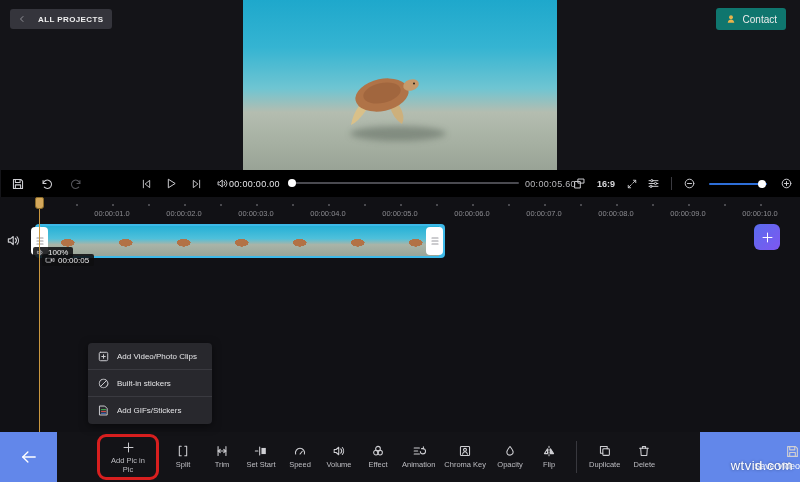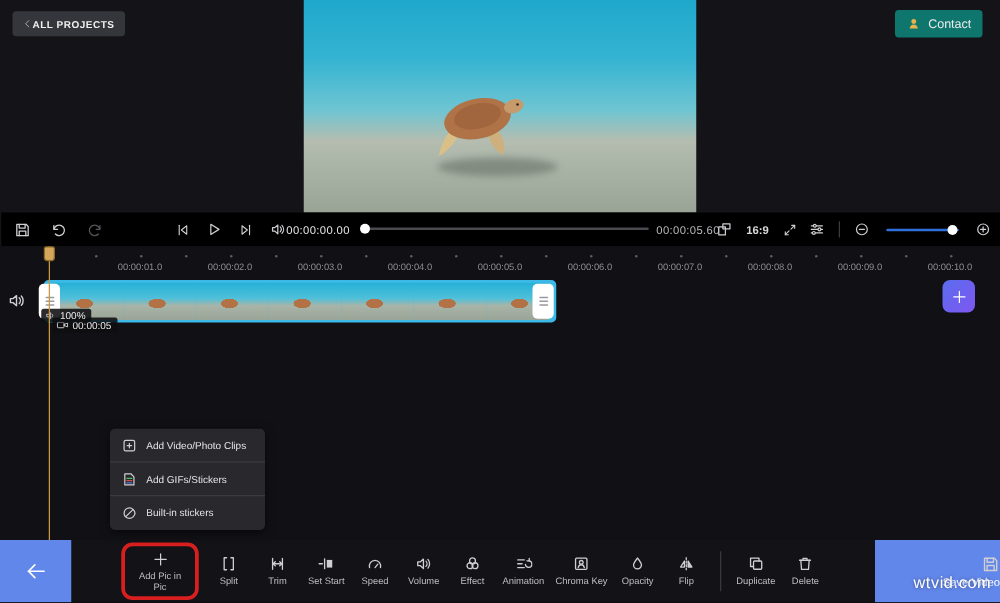--- a/index.html
+++ b/index.html
@@ -3,21 +3,21 @@
 <meta charset="utf-8">
 <style>
   * { margin:0; padding:0; box-sizing:border-box; }
   body { background:#000; font-family:"Liberation Sans", sans-serif; }
   .stage { position:relative; width:800px; height:482px; background:#141418; overflow:hidden;
            font-family:"Liberation Sans", sans-serif; }
 
   
   .top-area { position:absolute; left:0; top:0; width:800px; height:170px; background:#141418; }
   .btn-all-projects { position:absolute; left:10px; top:9px; height:20px; padding:0 8px;
-      background:#35353c; border-radius:3px; display:flex; align-items:center; gap:0;
+      background:#35353c; border-radius:3px; display:flex; align-items:center; gap:12px;
       color:#f0f0f0; font-size:8px; font-weight:bold; letter-spacing:.4px; cursor:pointer; }
   .btn-contact { position:absolute; right:14px; top:8px; height:22px; padding:0 9px;
       background:#0f766e; border-radius:3px; display:flex; align-items:center; gap:6px;
       color:#ececec; font-size:10px; cursor:pointer; }
   .preview { position:absolute; left:243px; top:0; width:314px; height:170px; overflow:hidden;
       background:linear-gradient(180deg,#1ea8cc 0%,#35b4d2 28%,#6fc5d2 52%,#b4bdb0 66%,#a6b0a2 84%,#99a396 100%); }
   .turtle-shadow { position:absolute; left:34%; top:74%; width:96px; height:15px; border-radius:50%;
       background:rgba(55,65,58,.35); filter:blur(3px); }
   .turtle { position:absolute; left:30%; top:38%; width:110px; height:66px; }
 
@@ -318,36 +318,36 @@
             <svg width="13" height="13" viewBox="0 0 16 16" fill="none" stroke="currentColor" stroke-width="1.2" stroke-linecap="round" stroke-linejoin="round">
               <rect x="2.8" y="2.8" width="10.4" height="10.4" rx="1.5"></rect>
               <path d="M8 5.8v4.4M5.8 8h4.4"></path>
             </svg>
           </span>
        <span class="menu-label">Add Video/Photo Clips</span>
      </div>
         <div class="menu-item">
        <span class="icon">
             <svg width="13" height="13" viewBox="0 0 16 16" fill="none" stroke="currentColor" stroke-width="1.2" stroke-linecap="round" stroke-linejoin="round">
+              <path d="M13.2 8A5.2 5.2 0 1 1 8 2.8c1.5 0 5.2 0 5.2 5.2z" transform="rotate(45 8 8)"></path>
+              <path d="M11.5 4.5l-7 7"></path>
+            </svg>
+          </span>
+       <span class="menu-label">Built-in stickers</span>
+     </div>
+        <div class="menu-item">
+       <span class="icon">
+            <svg width="13" height="13" viewBox="0 0 16 16" fill="none" stroke="currentColor" stroke-width="1.2" stroke-linecap="round" stroke-linejoin="round">
               <path d="M3.5 2.5h6l3 3v8h-9z"></path>
               <path d="M5.5 7h5" stroke="#4cc35a"></path>
               <path d="M5.5 9.2h5" stroke="#d84c4c"></path>
               <path d="M5.5 11.4h5" stroke="#4c7ad8"></path>
             </svg>
           </span>
        <span class="menu-label">Add GIFs/Stickers</span>
-     </div>
-        <div class="menu-item">
-       <span class="icon">
-            <svg width="13" height="13" viewBox="0 0 16 16" fill="none" stroke="currentColor" stroke-width="1.2" stroke-linecap="round" stroke-linejoin="round">
-              <path d="M13.2 8A5.2 5.2 0 1 1 8 2.8c1.5 0 5.2 0 5.2 5.2z" transform="rotate(45 8 8)"></path>
-              <path d="M11.5 4.5l-7 7"></path>
-            </svg>
-          </span>
-       <span class="menu-label">Built-in stickers</span>
      </div>
       </div>
   </div>
 
   <div class="toolbar">
     <div class="back-btn" id="ic-back">
         <svg width="18" height="18" viewBox="0 0 16 16" fill="none" stroke="currentColor" stroke-width="1.2" stroke-linecap="round" stroke-linejoin="round">
           <path d="M13.5 8h-11"></path>
           <path d="M7 3.5L2.5 8 7 12.5"></path>
         </svg>

